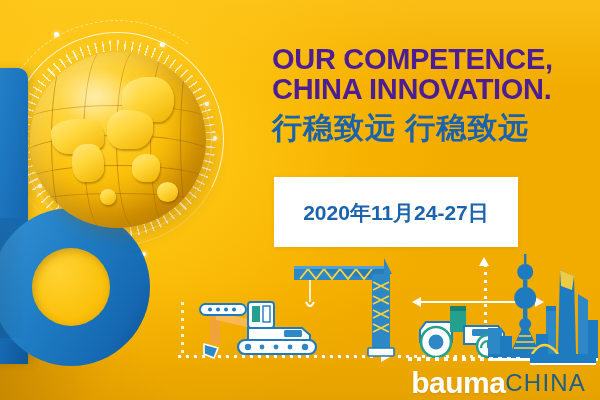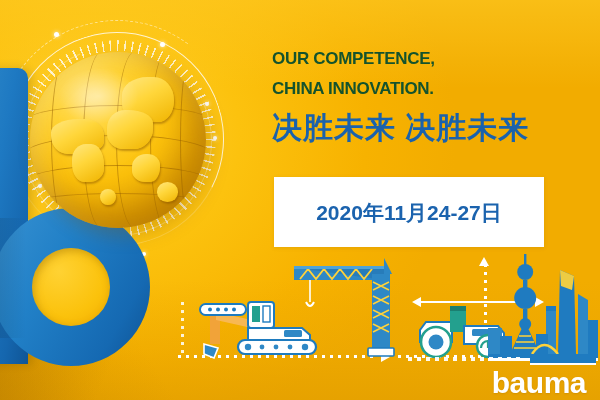--- a/index.html
+++ b/index.html
@@ -183,42 +183,42 @@
     pointer-events: none;
   }
 
   
   .headline {
     position: absolute;
     left: 272px; top: 44px;
     width: 312px;
   }
   .hl-en {
-    color: #14532d;
+    color: #4c1d95;
     font-weight: 800;
-    font-size: 17px;
+    font-size: 29px;
     line-height: 30px;
     letter-spacing: -0.3px;
     white-space: nowrap;
   }
   .hl-cn {
     margin-top: 7px;
     color: #1A62AC;
     font-weight: 800;
     font-size: 30px;
     line-height: 34px;
     letter-spacing: 1px;
     white-space: nowrap;
   }
 
   
   .datebox {
     position: absolute;
     left: 274px; top: 177px;
-    width: 270px; height: 70px;
+    width: 244px; height: 70px;
     background: #FFFFFF;
     box-shadow: 0 1px 4px rgba(150,100,0,.18);
     display: flex;
     flex-direction: column;
     align-items: center;
     justify-content: center;
   }
   .date-line {
     color: #1B63AE;
     font-weight: 800;
@@ -369,21 +369,21 @@
         <div class="continent" style="left:72%; top:74%; width:12%; height:11%; border-radius:50%;"></div>
         <div class="continent" style="left:40%; top:78%; width:9%; height:9%; border-radius:50%;"></div>
         <div class="globe-gloss"></div>
       </div>
     </div>
   </div>
 
   <div class="headline">
     <div class="hl-en">OUR COMPETENCE,</div>
     <div class="hl-en">CHINA INNOVATION.</div>
-    <div class="hl-cn">决胜未来  决胜未来</div>
+    <div class="hl-cn">行稳致远  行稳致远</div>
   </div>
 
   <div class="datebox">
     <div class="date-line">2020年11月24-27日</div>
   </div>
 
   <div class="illus">
 
     <div class="baseline-dots"></div>
     <div class="baseline-arrow"></div>
@@ -497,15 +497,16 @@
       <rect x="0" y="104" width="110" height="4" fill="#1F7BC0"></rect>
       <rect x="0" y="108" width="110" height="3" fill="#FFFFFF"></rect>
     </svg>
   </div>
 
   <div class="footer-dots"></div>
   <div class="footer-bluebar"></div>
 
   <div class="footer">
     <span class="logo-bauma">bauma</span>
+    <span class="logo-china">CHINA</span>
   </div>
 
 </div>
 
 </body></html>

